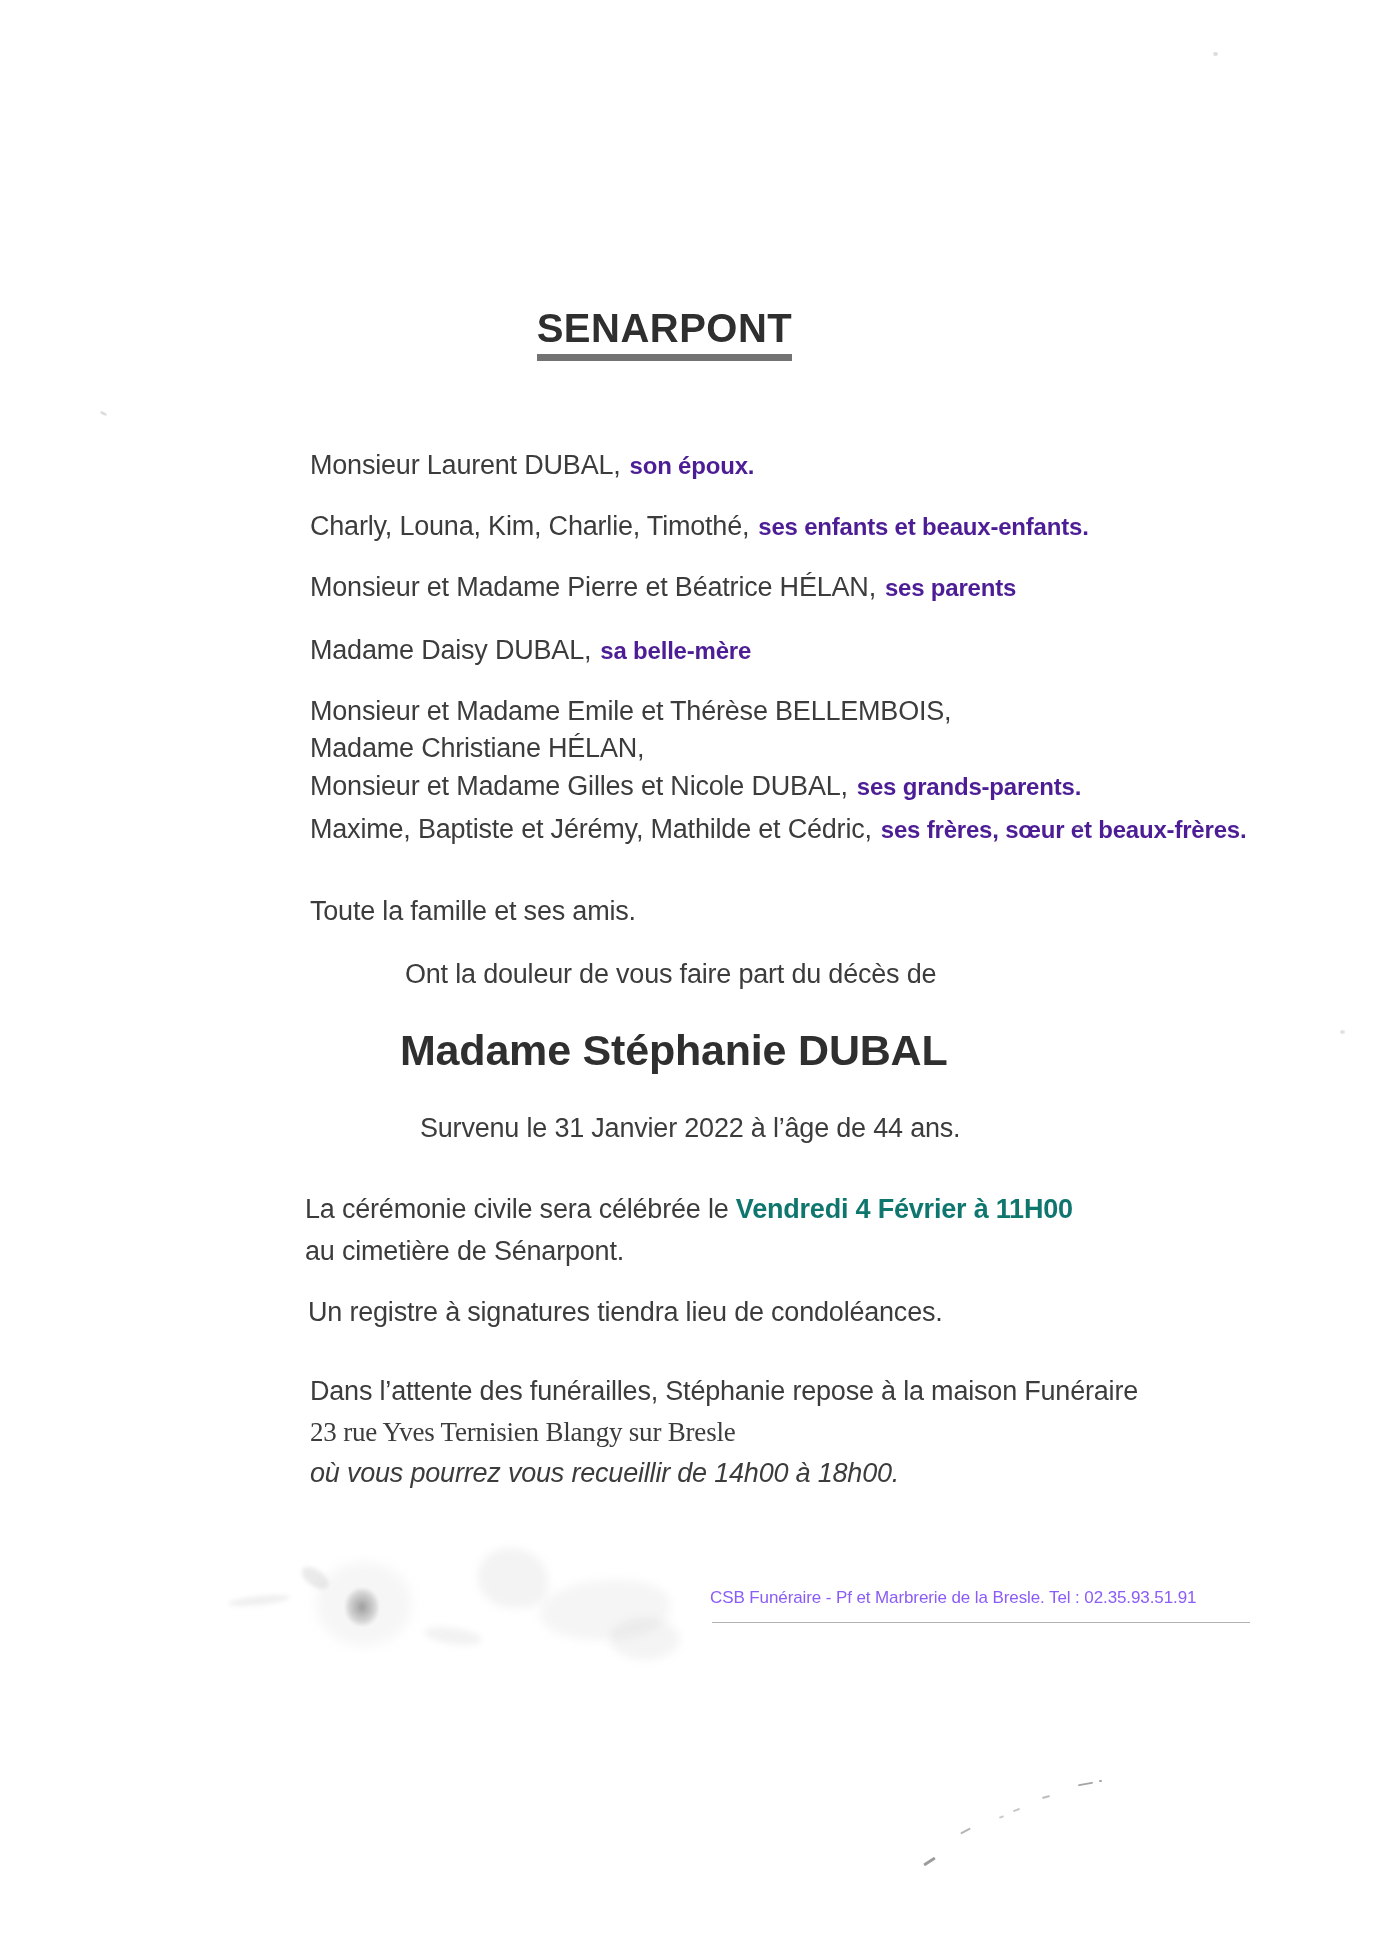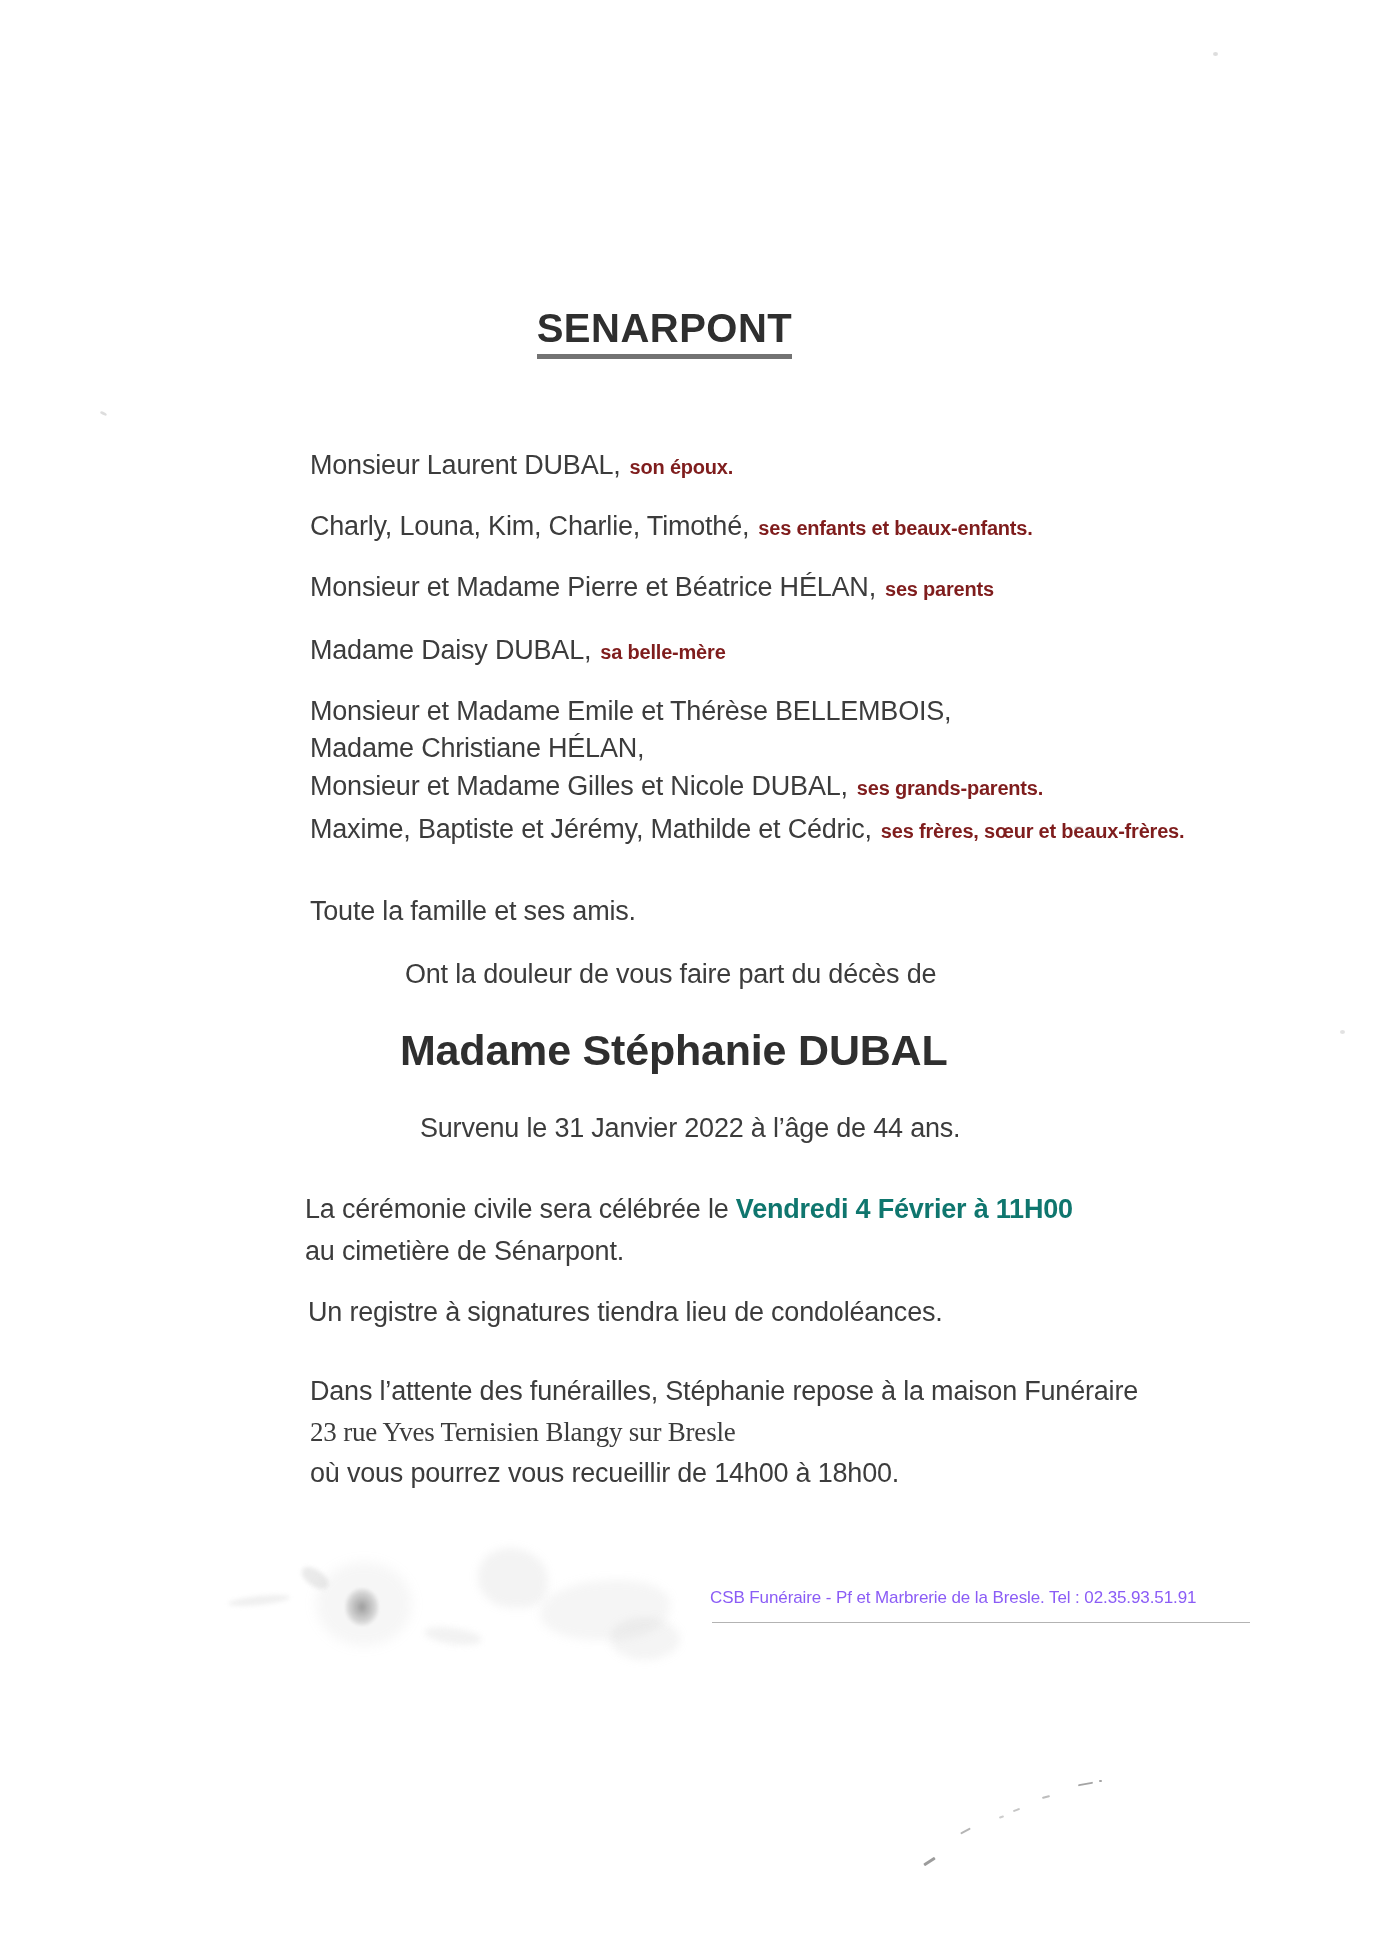--- a/index.html
+++ b/index.html
@@ -10,24 +10,24 @@
     font-family:"Liberation Sans","DejaVu Sans",sans-serif;
     color:#3c3c3c;
     overflow:hidden;
   }
   .abs{position:absolute;white-space:nowrap;}
   .title-wrap{top:306px;left:0;width:1329px;text-align:center;}
   .title{
     display:inline-block;
     font-size:40px;font-weight:700;color:#2f2f2f;
     letter-spacing:.5px;
-    padding-bottom:3px;border-bottom:5px solid #737373;
+    padding-bottom:3px;border-bottom:7px solid #737373;
   }
   .body-line{font-size:27px;letter-spacing:-.2px;}
-  .rel{font-size:20px;font-weight:700;color:#7f1d1d;margin-left:9px;letter-spacing:-.2px;}
+  .rel{font-size:24px;font-weight:700;color:#4c1d95;margin-left:9px;letter-spacing:-.2px;}
   .announce{font-size:27px;letter-spacing:-.2px;}
   .deceased{font-size:43px;font-weight:700;color:#2f2f2f;letter-spacing:-.2px;}
   .bold-seg{font-weight:700;color:#0f766e;}
   .footer-line{font-size:17px;letter-spacing:-.1px;color:#8b5cf6;}
   .rule{height:1px;background:#9a9a9a;opacity:.75;}
   
   .smudge{position:absolute;pointer-events:none;}
   .dash{position:absolute;background:#5a5a5a;opacity:.55;border-radius:1px;pointer-events:none;}
   .speck{position:absolute;background:#9f9f9f;opacity:.35;border-radius:50%;pointer-events:none;}
 </style>
@@ -82,21 +82,21 @@
 
   <div class="abs body-line" style="top:1194px;left:305px;">
     <span>La cérémonie civile sera célébrée le </span><span class="bold-seg">Vendredi 4 Février à 11H00</span>
   </div>
   <div class="abs body-line" style="top:1236px;left:305px;">au cimetière de Sénarpont.</div>
 
   <div class="abs body-line" style="top:1297px;left:308px;">Un registre à signatures tiendra lieu de condoléances.</div>
 
   <div class="abs body-line" style="top:1376px;left:310px;">Dans l’attente des funérailles, Stéphanie repose à la maison Funéraire</div>
   <div class="abs body-line" style="top:1417px;left:310px;font-family:Liberation Serif, serif;">23 rue Yves Ternisien Blangy sur Bresle</div>
-  <div class="abs body-line" style="top:1458px;left:310px;">où vous pourrez vous recueillir de 14h00 à 18h00.</div>
+  <div class="abs body-line" style="top:1458px;left:310px;font-style:italic;">où vous pourrez vous recueillir de 14h00 à 18h00.</div>
 
   <div class="abs footer-line" style="top:1588px;left:710px;">CSB Funéraire - Pf et Marbrerie de la Bresle. Tel : 02.35.93.51.91</div>
   <div class="abs rule" style="top:1622px;left:712px;width:538px;"></div>
 
   <div class="smudge" style="left:228px;top:1596px;width:62px;height:9px;background:rgba(160,160,160,.16);border-radius:50%;filter:blur(2px);transform:rotate(-6deg);"></div>
   <div class="smudge" style="left:316px;top:1562px;width:96px;height:84px;background:rgba(165,165,165,.10);border-radius:50%;filter:blur(6px);"></div>
   <div class="smudge" style="left:345px;top:1588px;width:34px;height:38px;background:radial-gradient(ellipse at center, rgba(85,85,85,.55) 0%, rgba(120,120,120,.25) 55%, rgba(120,120,120,0) 75%);filter:blur(1px);"></div>
   <div class="smudge" style="left:300px;top:1570px;width:30px;height:16px;background:rgba(140,140,140,.18);border-radius:50%;filter:blur(2px);transform:rotate(35deg);"></div>
   <div class="smudge" style="left:478px;top:1548px;width:70px;height:60px;background:rgba(170,170,170,.14);border-radius:50% 60% 40% 55%;filter:blur(4px);"></div>
   <div class="smudge" style="left:540px;top:1580px;width:130px;height:60px;background:rgba(175,175,175,.12);border-radius:60% 40% 55% 45%;filter:blur(5px);"></div>

